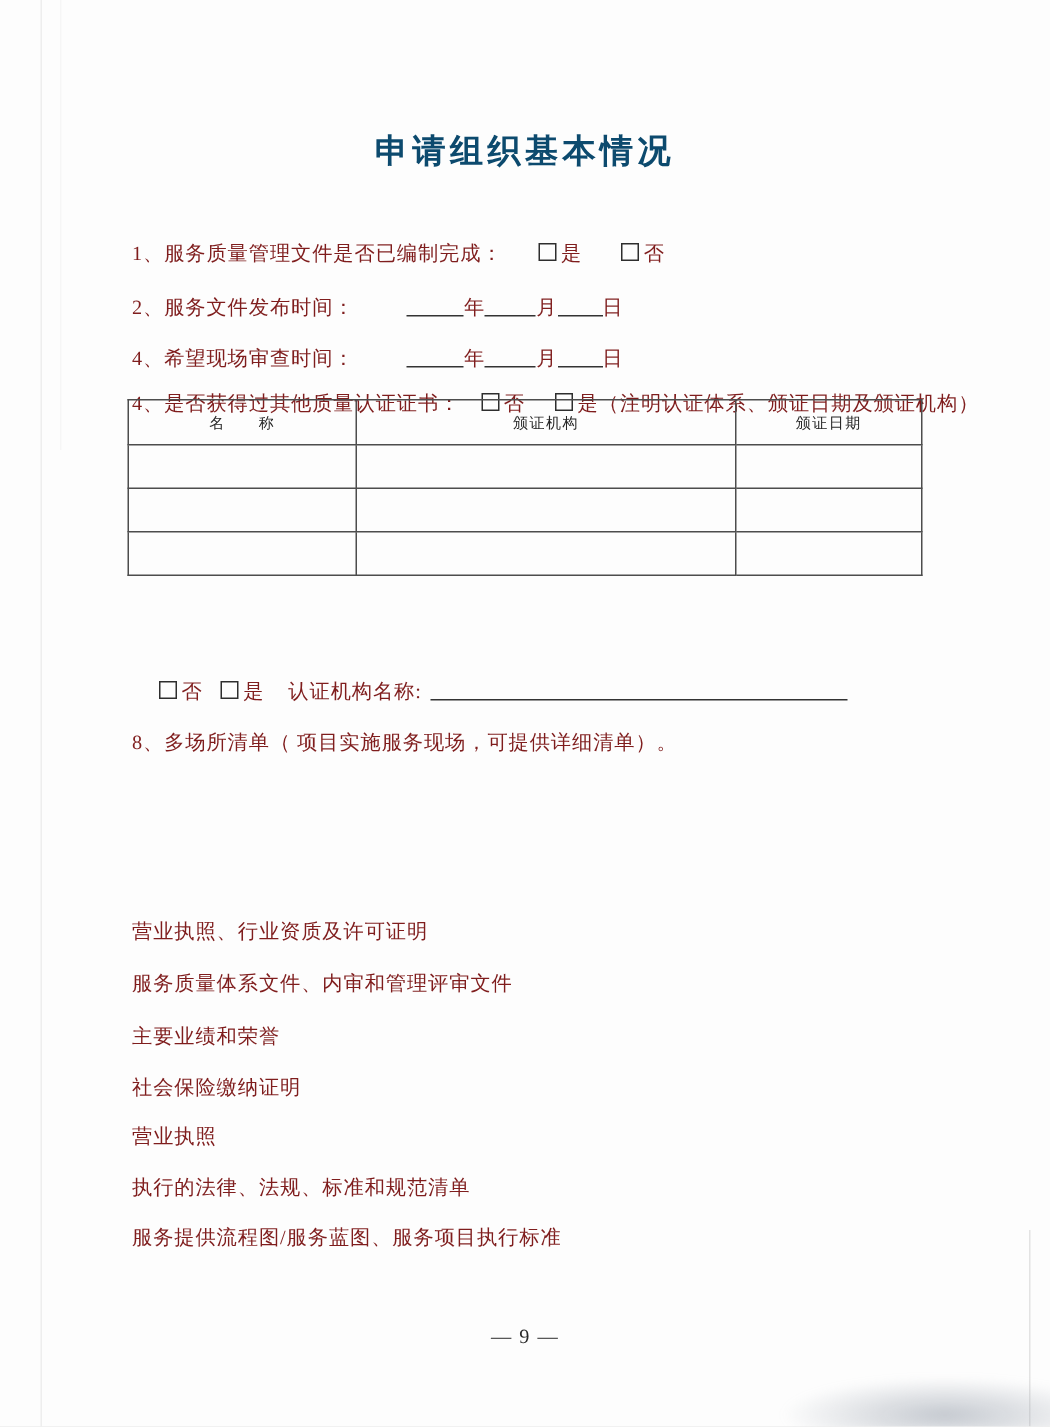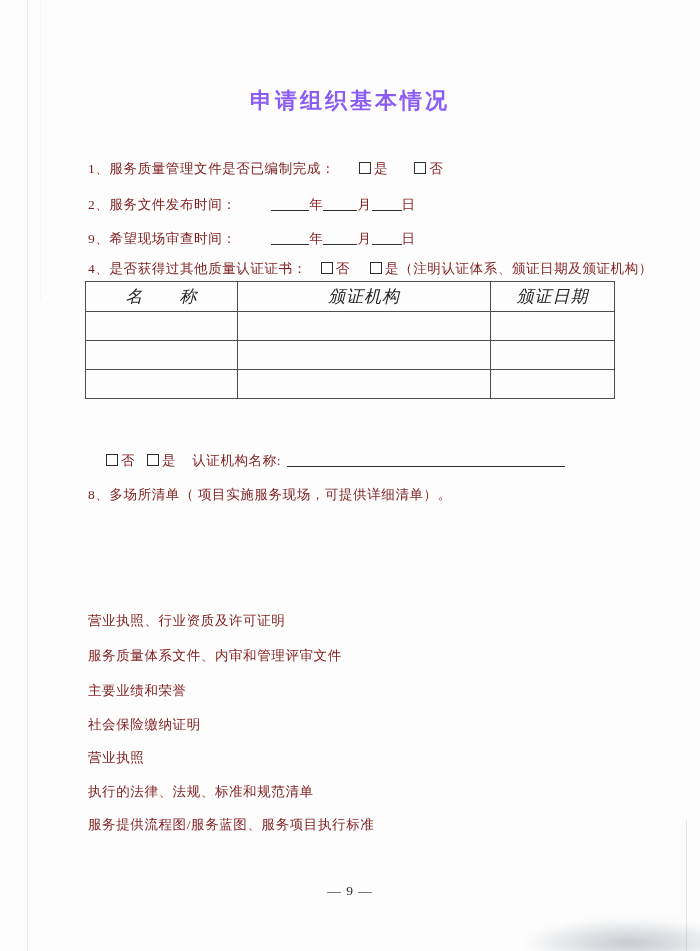--- a/index.html
+++ b/index.html
@@ -14,39 +14,39 @@
   .edge-left2{position:absolute;left:40px;top:0;width:1px;height:300px;background:rgba(110,110,110,.05);}
   .edge-right{position:absolute;left:686px;top:820px;width:1px;height:131px;background:rgba(110,110,110,.18);}
   .smudge{
     position:absolute;left:520px;top:918px;width:200px;height:36px;
     background:radial-gradient(ellipse at 55% 70%, rgba(150,158,170,.55), rgba(150,158,170,0) 70%);
     filter:blur(3px);
   }
   .title{
     position:absolute;left:0;width:700px;text-align:center;
     font-family:"Liberation Sans","DejaVu Sans",sans-serif;
-    font-weight:bold;font-size:22px;letter-spacing:3px;color:#8b5cf6;
+    font-weight:bold;font-size:22px;letter-spacing:3px;color:#0c4a6e;
   }
   .line{
     position:absolute;left:88px;font-size:13.5px;letter-spacing:.6px;
     white-space:nowrap;color:#7f1d1d;
   }
   .cb{
     display:inline-block;width:10px;height:10px;border:1.3px solid #2e2e2e;
     vertical-align:-1px;margin-right:3px;background:transparent;
   }
   .blank{
     display:inline-block;border-bottom:1px solid #333;height:13px;vertical-align:-2px;
   }
   .g12{margin-left:12px}.g14{margin-left:14px}.g16{margin-left:16px}
   .g20{margin-left:20px}.g24{margin-left:24px}.g26{margin-left:26px}.g35{margin-left:35px}
   .cert-table{
-    position:absolute;left:85px;top:281px;width:529px;
+    position:absolute;left:85px;top:266px;width:529px;
     border-collapse:collapse;table-layout:fixed;
-    font-size:17px;letter-spacing:1px;color:#262626;font-style:italic;
+    font-size:10px;letter-spacing:1px;color:#262626;
   }
   .cert-table th,.cert-table td{
     border:1px solid #4d4d4d;font-weight:normal;text-align:center;padding:0;
   }
   .cert-table th{height:29px;}
   .cert-table td{height:28px;}
   .col-name{width:152px}.col-agency{width:253px}.col-date{width:124px}
   .footer{
     position:absolute;left:0;top:883px;width:700px;text-align:center;
     font-size:13.5px;letter-spacing:1px;color:#2a2a2a;
@@ -66,21 +66,21 @@
 
   <div class="line" style="top:160px">
     <span>1、服务质量管理文件是否已编制完成：</span><span class="cb g24"></span><span>是</span><span class="cb g26"></span><span>否</span>
   </div>
 
   <div class="line" style="top:196px">
     <span>2、服务文件发布时间：</span><span class="blank g35" style="width:38px"></span><span>年</span><span class="blank" style="width:34px"></span><span>月</span><span class="blank" style="width:30px"></span><span>日</span>
   </div>
 
   <div class="line" style="top:230px">
-    <span>9、希望现场审查时间：</span><span class="blank g35" style="width:38px"></span><span>年</span><span class="blank" style="width:34px"></span><span>月</span><span class="blank" style="width:30px"></span><span>日</span>
+    <span>4、希望现场审查时间：</span><span class="blank g35" style="width:38px"></span><span>年</span><span class="blank" style="width:34px"></span><span>月</span><span class="blank" style="width:30px"></span><span>日</span>
   </div>
 
   <div class="line" style="top:260px">
     <span>4、是否获得过其他质量认证证书：</span><span class="cb g14"></span><span>否</span><span class="cb g20"></span><span>是</span><span>（注明认证体系、颁证日期及颁证机构）</span>
   </div>
 
   <table class="cert-table">
     <colgroup>
         <col class="col-name">
         <col class="col-agency">

